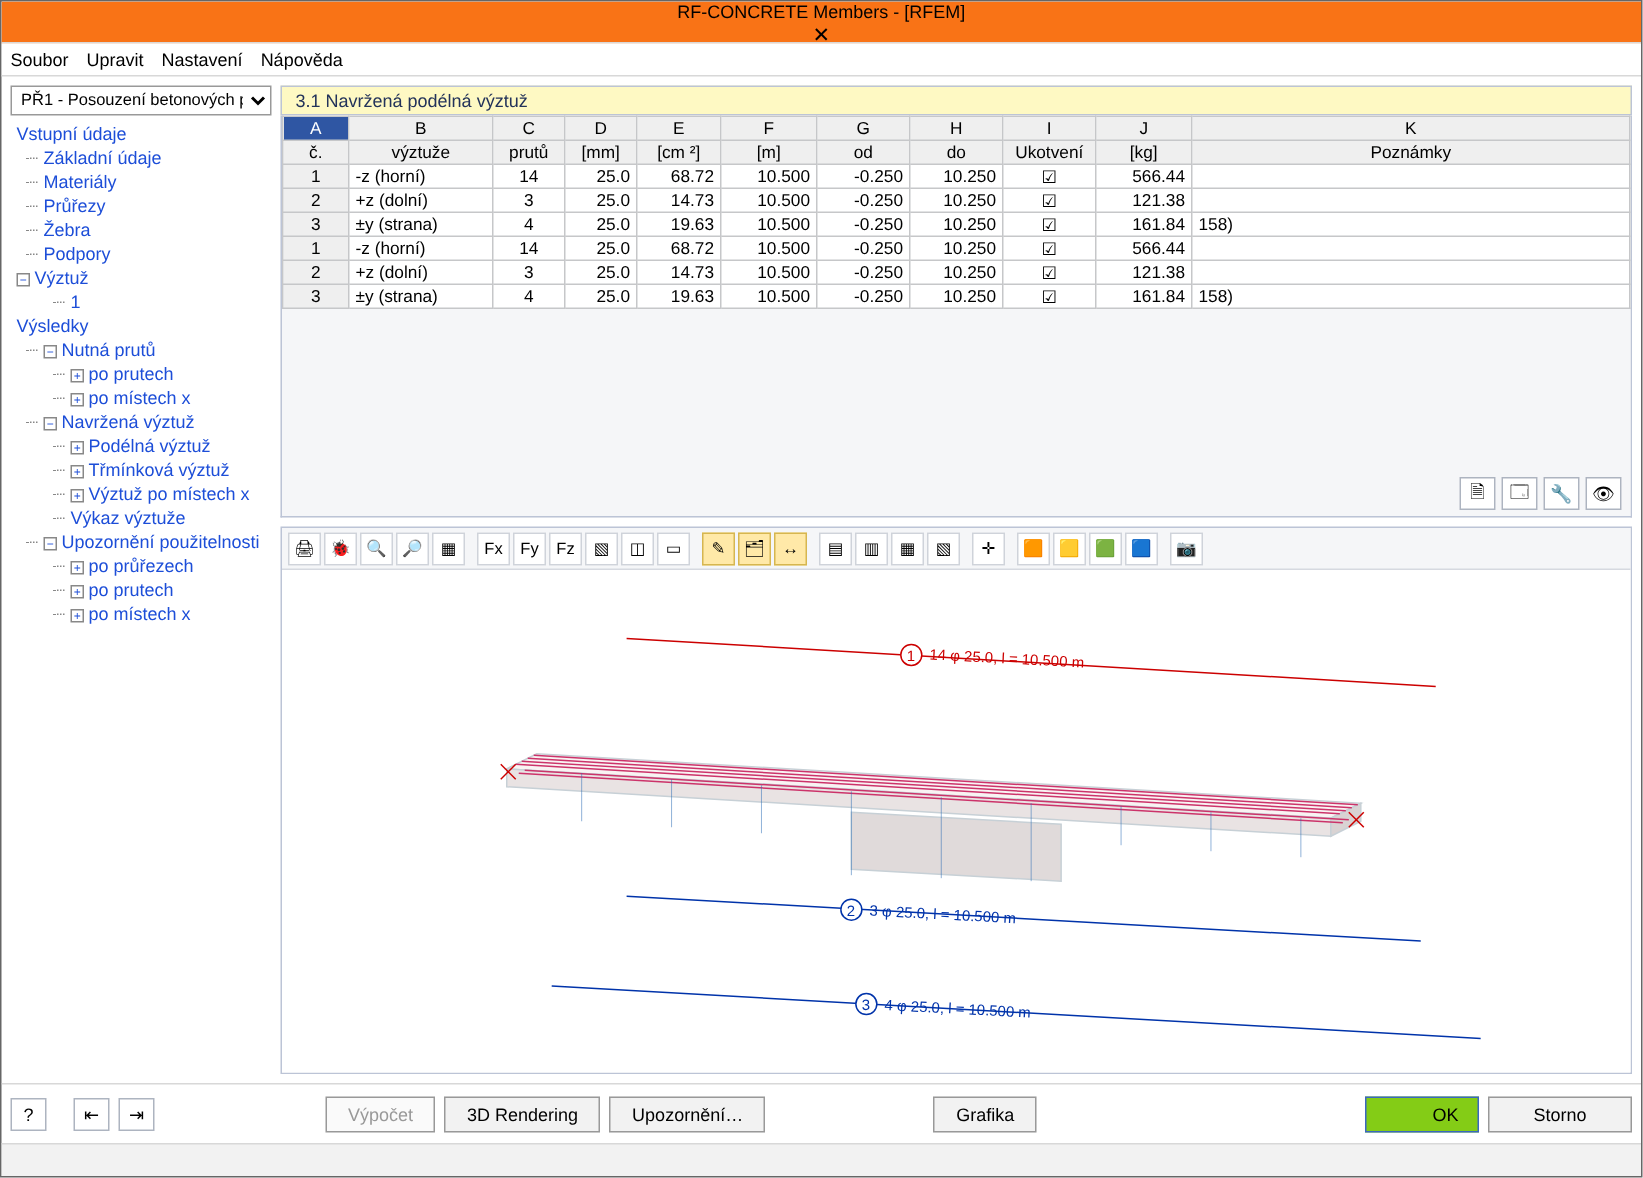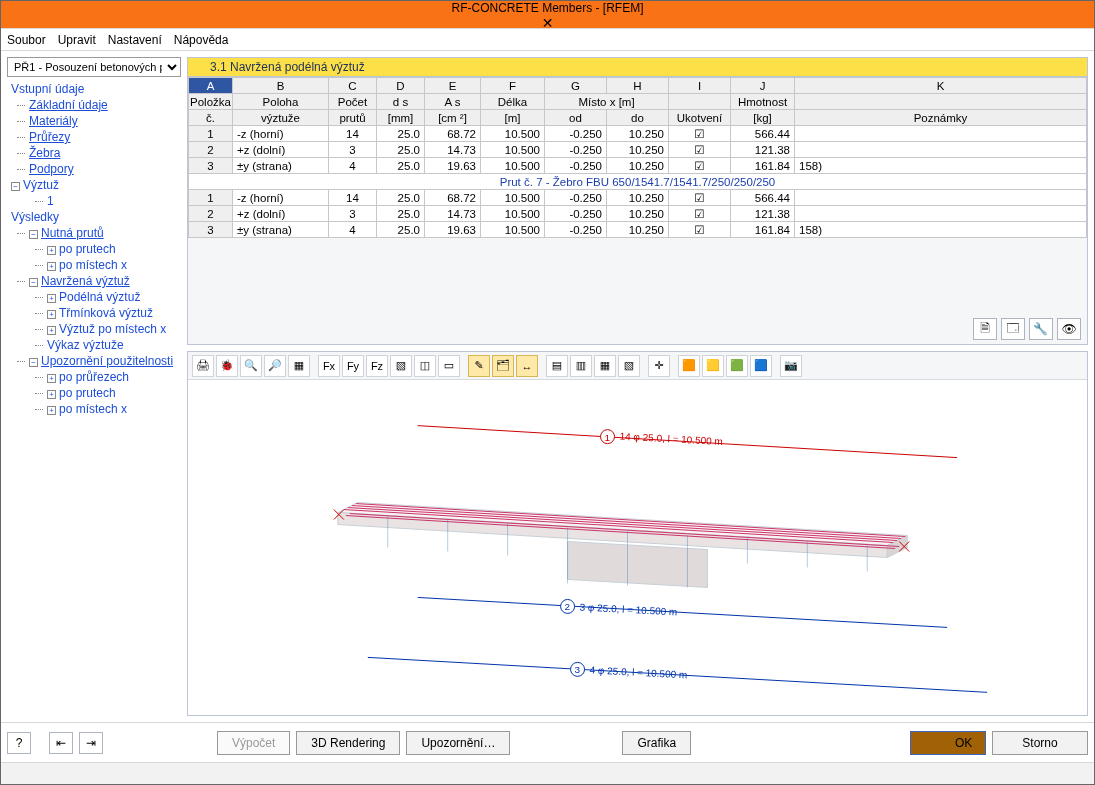--- a/index.html
+++ b/index.html
@@ -71,44 +71,44 @@
   .tree {
     flex:1;
     margin-top:4px;
     font-size:12px;
     color:#1d4ed8;
     line-height:16px;
     white-space: nowrap;
     overflow: hidden;
   }
   .tree .node { padding-left:4px; }
-  .tree .child { padding-left:22px; position:relative;text-decoration:underline;}
+  .tree .child { padding-left:22px; position:relative;}
   .tree .child::before {
     content:""; position:absolute; left:10px; top:8px; width:8px; height:1px; border-top:1px dotted #888;
   }
   .tree .child2 { padding-left:40px; position:relative;}
   .tree .child2::before {
     content:""; position:absolute; left:28px; top:8px; width:8px; height:1px; border-top:1px dotted #888;
   }
   .tree .hdr { font-weight: normal; }
   .tree .expander {
     display:inline-block;width:9px;height:9px;border:1px solid #888;background:#fff;
     font-size:8px;line-height:7px;text-align:center;margin-right:3px;position:relative;top:0px;
   }
   
   .right {
     flex:1;
     display:flex;
     flex-direction:column;
     min-width:0;
   }
   .section-title {
-    background:#fde047;
+    background:#fef9c3;
     border:1px solid #bcc4d6;
-    padding:2px 22px;
+    padding:2px 9px;
     color:#23335a;
   }
   .grid-wrap {
     border:1px solid #bcc4d6;
     border-top:none;
     background:#f5f6f8;
     height:268px;
     position:relative;
     display:flex;
     flex-direction:column;
@@ -180,21 +180,21 @@
     display:flex;
     align-items:center;
     padding:6px;
     gap:6px;
     border-top:1px solid #d8d8d8;
   }
   .btn {
     height:24px; border:1px solid #999; background:#f2f2f2; padding:0 14px; font-size:12px; cursor:pointer;
   }
   .btn.dis { color:#999; background:#fafafa; cursor:default;margin-left:22px;}
-  .btn.primary { background:#a16207; border-color:#3a67c0;padding-left:44px;}
+  .btn.primary { background:#84cc16; border-color:#3a67c0;padding-left:44px;}
   .bottombar .spacer { flex:1;}
   .statusstrip {
     height:22px; background:#f2f2f2; border-top:1px solid #d8d8d8;
   }
   
   .render-view svg { width:100%; height:100%;}
   .circ { fill:#fff; stroke:#cc0000; }
   .circn { fill:#fff; stroke:#0033aa;}
   .rtxt { font-size:10px; fill:#cc0000; font-family:"Segoe UI",Arial;}
   .btxt { font-size:10px; fill:#0033aa; font-family:"Segoe UI",Arial;}
@@ -272,32 +272,20 @@
             <th>D</th>
             <th>E</th>
             <th>F</th>
             <th>G</th>
             <th>H</th>
             <th>I</th>
             <th>J</th>
             <th>K</th>
           </tr>
           <tr>
-            <th>Položka</th>
-            <th>Poloha</th>
-            <th>Počet</th>
-            <th>d s</th>
-            <th>A s</th>
-            <th>Délka</th>
-            <th colspan="2">Místo x [m]</th>
-            <th></th>
-            <th>Hmotnost</th>
-            <th></th>
-          </tr>
-          <tr>
             <th>č.</th>
             <th>výztuže</th>
             <th>prutů</th>
             <th>[mm]</th>
             <th>[cm ²]</th>
             <th>[m]</th>
             <th>od</th>
             <th>do</th>
             <th>Ukotvení</th>
             <th>[kg]</th>
@@ -336,23 +324,20 @@
               <td class="left">±y (strana)</td>
               <td>4</td>
               <td class="right-al">25.0</td>
               <td class="right-al">19.63</td>
               <td class="right-al">10.500</td>
               <td class="right-al">-0.250</td>
               <td class="right-al">10.250</td>
               <td>☑</td>
               <td class="right-al">161.84</td>
               <td class="left">158)</td>
-            </tr>
-            <tr class="grid-section-row">
-              <td colspan="11">Prut č. 7  -  Žebro FBU 650/1541.7/1541.7/250/250/250</td>
             </tr>
             <tr>
               <td class="rowhead">1</td>
               <td class="left">-z (horní)</td>
               <td>14</td>
               <td class="right-al">25.0</td>
               <td class="right-al">68.72</td>
               <td class="right-al">10.500</td>
               <td class="right-al">-0.250</td>
               <td class="right-al">10.250</td>

